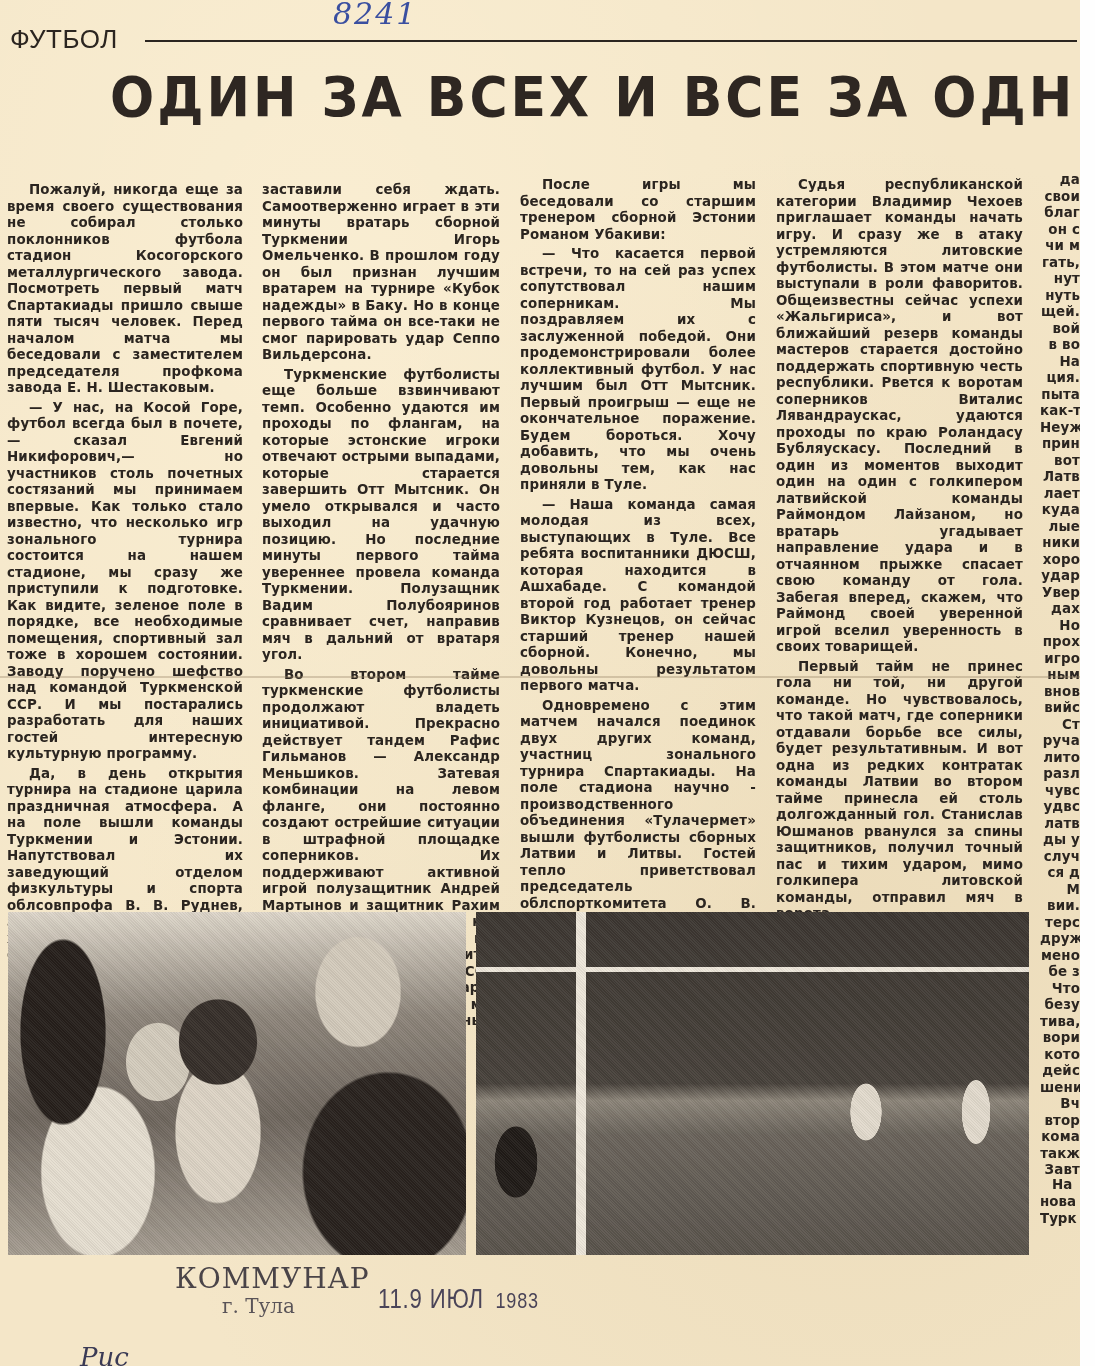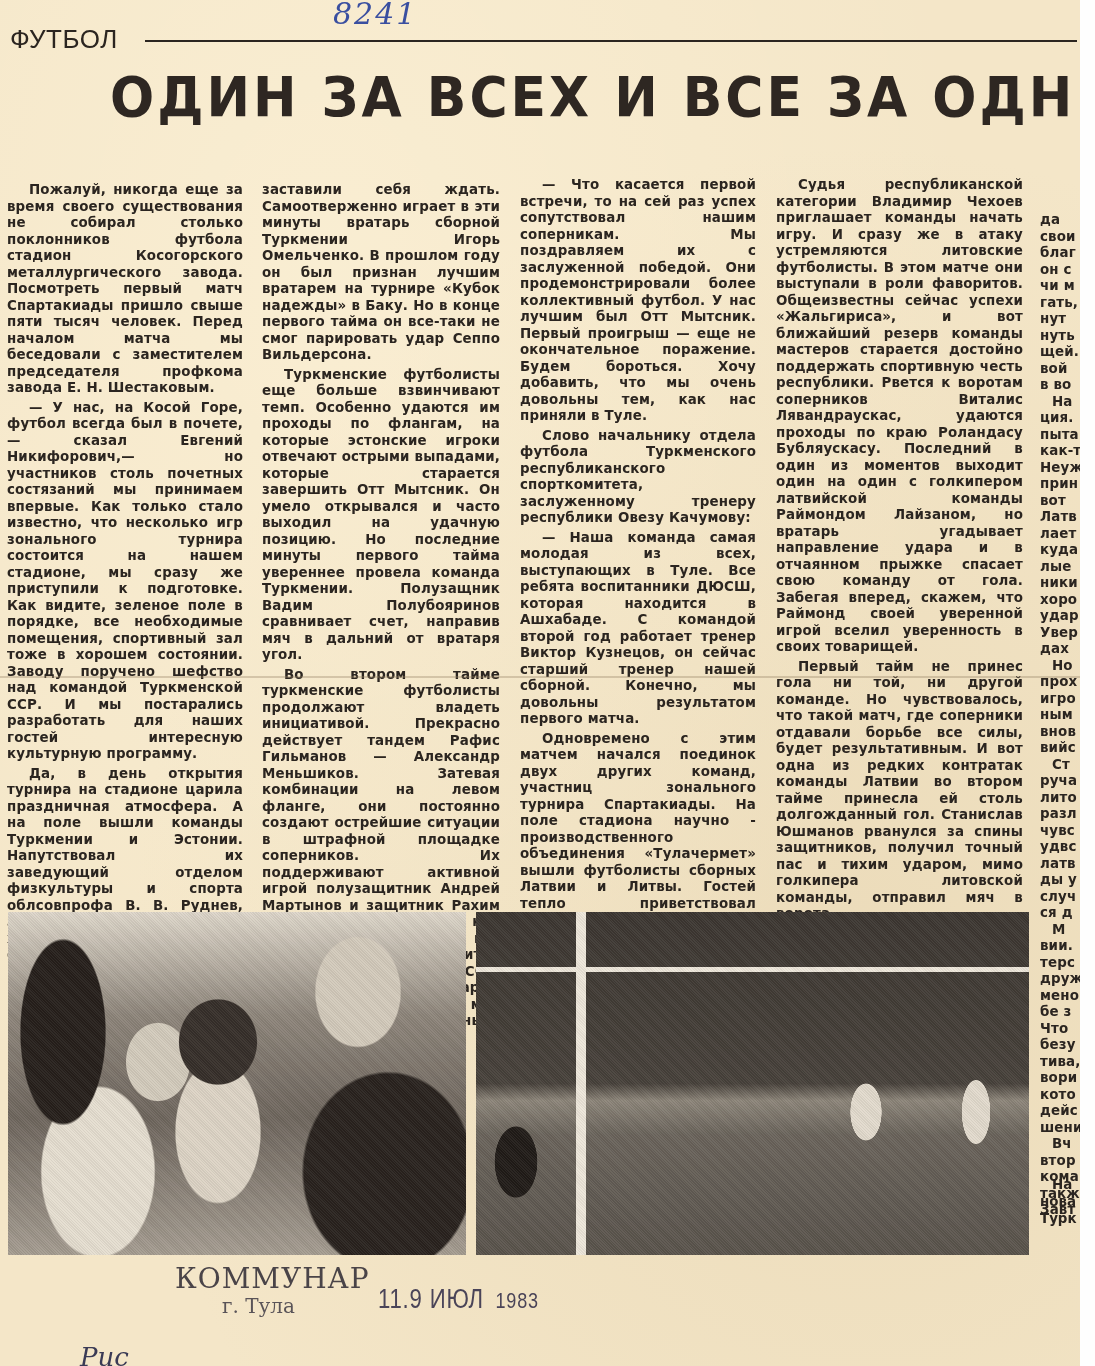--- a/index.html
+++ b/index.html
@@ -40,21 +40,21 @@
     position: absolute; top: 182px; font-size: 13.4px; line-height: 16.5px;
     text-align: justify; color: #2b2520; letter-spacing: 0.15px;
     font-family: "DejaVu Sans", sans-serif; font-weight: 600;
   }
   .col p { margin: 0 0 3px 0; text-indent: 22px; }
   .col p.noindent { text-indent: 0; }
   .c1 { left: 7px; width: 236px; }
   .c2 { left: 262px; width: 238px; }
   .c3 { left: 520px; width: 236px; top: 177px; }
   .c4 { left: 776px; width: 247px; top: 177px; }
-  .c5 { left: 1040px; width: 40px; top: 172px; overflow: hidden; white-space: nowrap; text-align: left; margin-top: 40px; }
+  .c5 { left: 1040px; width: 40px; top: 172px; overflow: hidden; white-space: nowrap; text-align: right; }
   .c5 .ind { padding-left: 12px; }
   .c5-bottom { position: absolute; left: 1040px; top: 1176px; width: 40px; overflow: hidden; white-space: nowrap; font-size: 13.4px; line-height: 17px; font-weight: bold; }
   .c5-bottom .ind { padding-left: 12px; }
   .photo {
     position: absolute; overflow: hidden;
     background-color: #7a726a;
     filter: contrast(1.05);
   }
   .photo1 { left: 8px; top: 912px; width: 458px; height: 343px;
     background:
@@ -121,22 +121,22 @@
     <p>Команды начали игру без разведки. Голевые ситуации не</p>
   </div>
 
   <div class="col c2">
     <p class="noindent">заставили себя ждать. Самоотверженно играет в эти минуты вратарь сборной Туркмении Игорь Омельченко. В прошлом году он был признан лучшим вратарем на турнире «Кубок надежды» в Баку. Но в конце первого тайма он все-таки не смог парировать удар Сеппо Вильдерсона.</p>
     <p>Туркменские футболисты еще больше взвинчивают темп. Особенно удаются им проходы по флангам, на которые эстонские игроки отвечают острыми выпадами, которые старается завершить Отт Мытсник. Он умело открывался и часто выходил на удачную позицию. Но последние минуты первого тайма увереннее провела команда Туркмении. Полузащник Вадим Полубояринов сравнивает счет, направив мяч в дальний от вратаря угол.</p>
     <p>Во втором тайме туркменские футболисты продолжают владеть инициативой. Прекрасно действует тандем Рафис Гильманов — Александр Меньшиков. Затевая комбинации на левом фланге, они постоянно создают острейшие ситуации в штрафной площадке соперников. Их поддерживают активной игрой полузащитник Андрей Мартынов и защитник Рахим Курбанмамедов. Гол, как говорится, назревал. И вот Игорь Левшанов, капитан команды Туркменской ССР, повторным ударом добивается успеха. Этот мяч оказался победным. Эстонским ребятам,</p>
   </div>
 
   <div class="col c3">
+    <p>После игры мы беседовали со старшим тренером сборной Эстонии Романом Убакиви:</p>
     <p>— Что касается первой встречи, то на сей раз успех сопутствовал нашим соперникам. Мы поздравляем их с заслуженной победой. Они продемонстрировали более коллективный футбол. У нас лучшим был Отт Мытсник. Первый проигрыш — еще не окончательное поражение. Будем бороться. Хочу добавить, что мы очень довольны тем, как нас приняли в Туле.</p>
-    <p>Слово начальнику отдела футбола Туркменского республиканского спорткомитета, заслуженному тренеру республики Овезу Качумову:</p>
     <p>— Наша команда самая молодая из всех, выступающих в Туле. Все ребята воспитанники ДЮСШ, которая находится в Ашхабаде. С командой второй год работает тренер Виктор Кузнецов, он сейчас старший тренер нашей сборной. Конечно, мы довольны результатом первого матча.</p>
     <p>Одновремено с этим матчем начался поединок двух других команд, участниц зонального турнира Спартакиады. На поле стадиона научно - производственного объединения «Тулачермет» вышли футболисты сборных Латвии и Литвы. Гостей тепло приветствовал председатель облспорткомитета О. В. Ефимов. Гостям преподносят цветы. Они, в свою</p>
   </div>
 
   <div class="col c4">
     <p>Судья республиканской категории Владимир Чехоев приглашает команды начать игру. И сразу же в атаку устремляются литовские футболисты. В этом матче они выступали в роли фаворитов. Общеизвестны сейчас успехи «Жальгириса», и вот ближайший резерв команды мастеров старается достойно поддержать спортивную честь республики. Рвется к воротам соперников Виталис Лявандраускас, удаются проходы по краю Роландасу Бубляускасу. Последний в один из моментов выходит один на один с голкипером латвийской команды Раймондом Лайзаном, но вратарь угадывает направление удара и в отчаянном прыжке спасает свою команду от гола. Забегая вперед, скажем, что Раймонд своей уверенной игрой вселил уверенность в своих товарищей.</p>
     <p>Первый тайм не принес гола ни той, ни другой команде. Но чувствовалось, что такой матч, где соперники отдавали борьбе все силы, будет результативным. И вот одна из редких контратак команды Латвии во втором тайме принесла ей столь долгожданный гол. Станислав Юшманов рванулся за спины защитников, получил точный пас и тихим ударом, мимо голкипера литовской команды, отправил мяч в ворота.</p>
     <p>И тут же герой этого эпизо-</p>
   </div>
 

